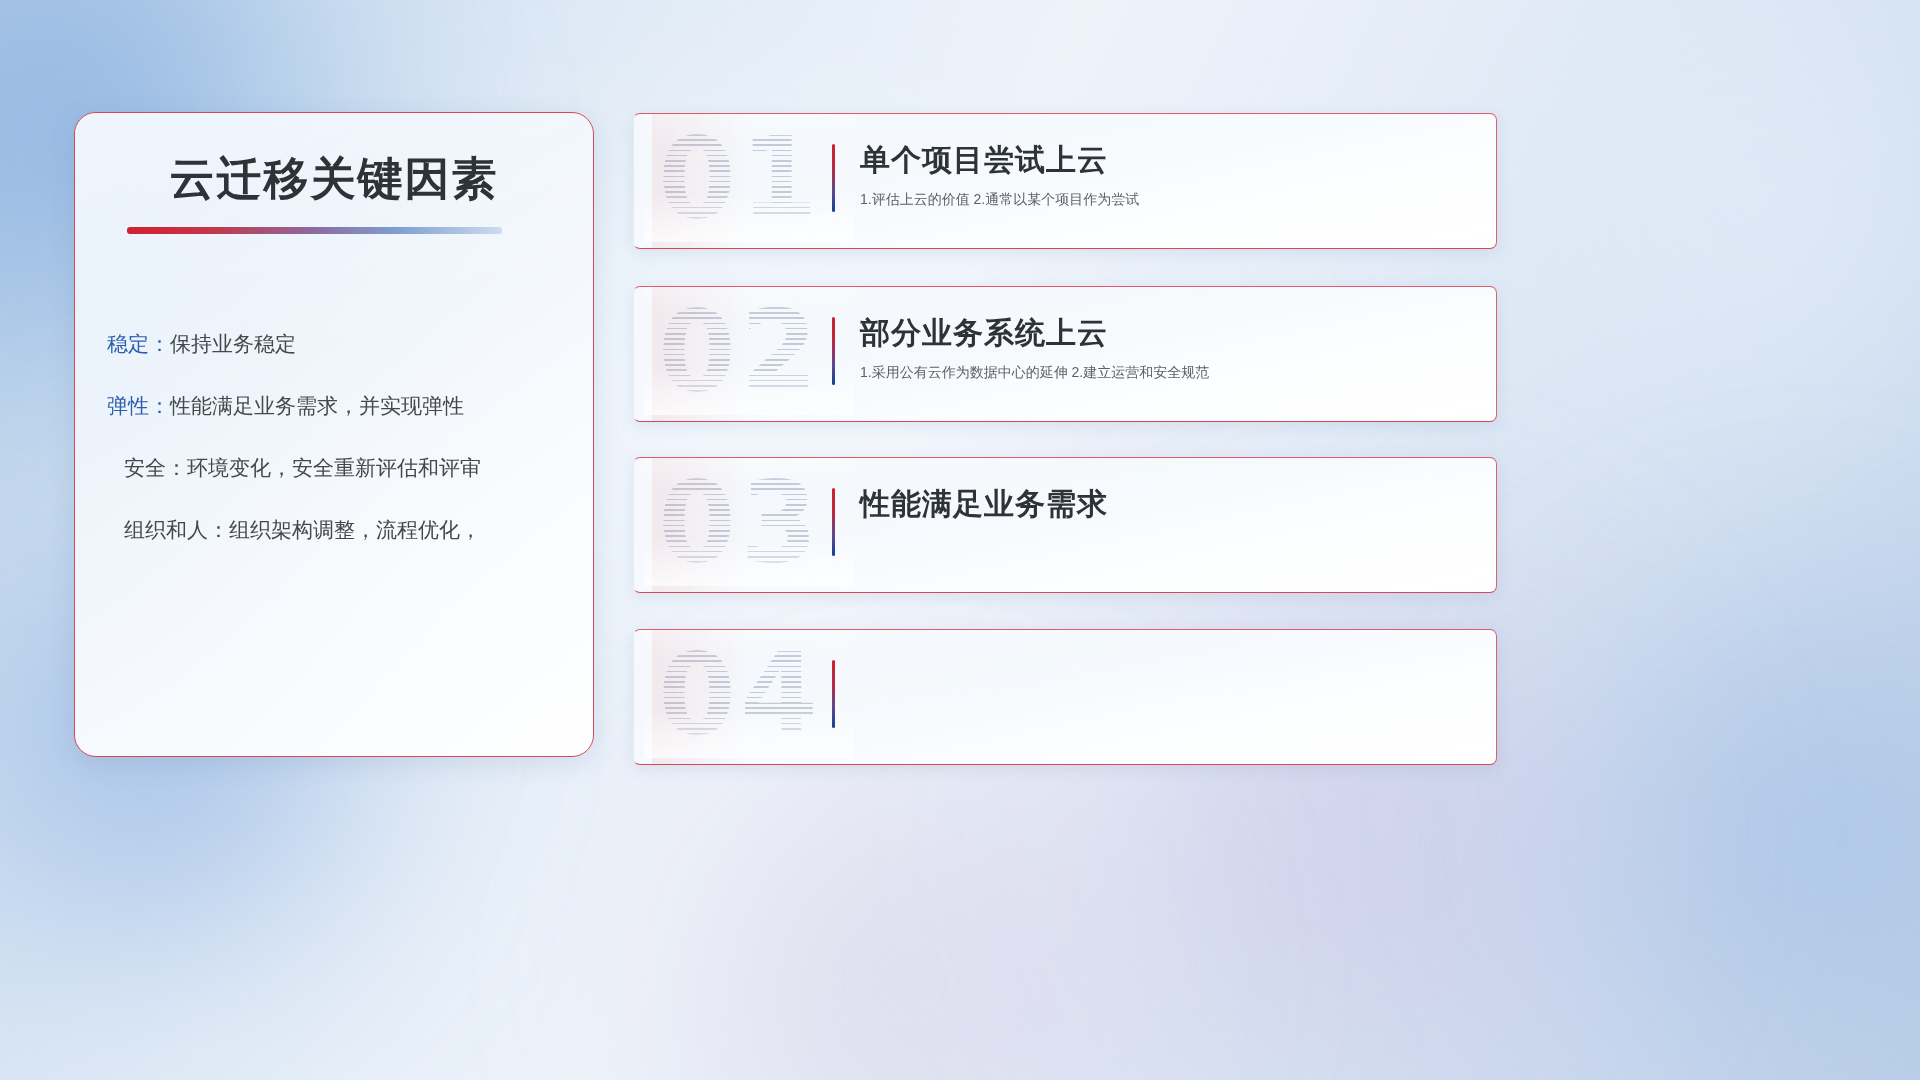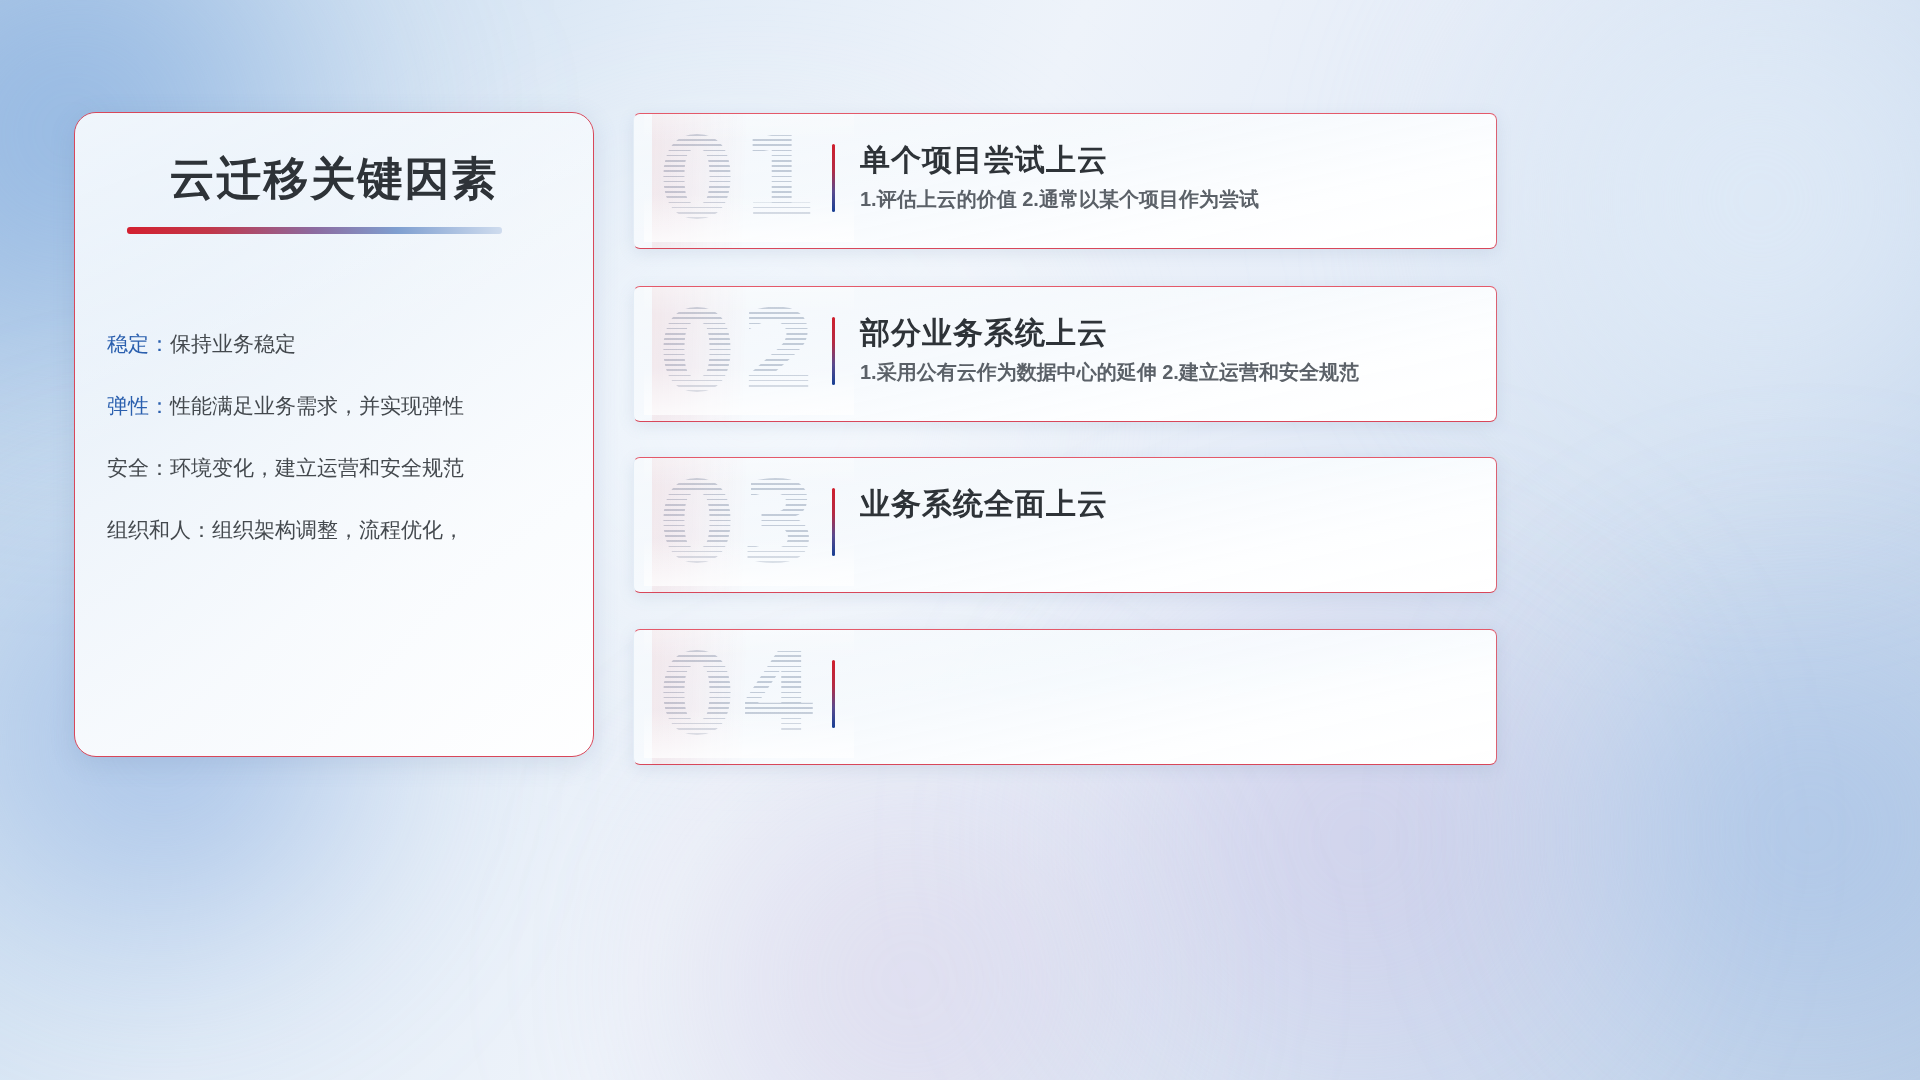--- a/index.html
+++ b/index.html
@@ -73,21 +73,21 @@
     background:linear-gradient(90deg,#d32030 0%, #c23749 22%, #8c6ba0 50%, #7f9fd0 72%, #cfdcee 100%);
   }
 
   .factor-list{
     position:absolute; left:32px; right:24px; top:200px;
   }
   .factor-row{
     font-size:21px; line-height:62px; color:#44494e; white-space:nowrap;
   }
   .factor-key{ color:#2a5fae; }
-  .factor-key.plain{ color:#44494e; }
+  .factor-key.plain{ color:#44494e;margin-left:17px; }
 
   
   .card{
     position:absolute; left:633px; width:864px; height:136px;
     background:linear-gradient(168deg,
         rgba(236,243,250,.96) 0%,
         rgba(245,249,253,.96) 40%,
         rgba(253,254,255,.99) 72%,
         #ffffff 100%);
     border-top:1.6px solid #e4596a;
@@ -142,21 +142,21 @@
     background:linear-gradient(180deg,#d01f2d 0%,#b52a43 38%,#5a4a8e 70%,#173f94 100%);
     border-radius:2px;
   }
 
   .card-body{ position:absolute; left:226px; top:24px; right:20px; }
   .card-title{
     font-size:30px; font-weight:bold; color:#2e3338; letter-spacing:1px;
     line-height:44px; white-space:nowrap;
   }
   .card-desc{
-    font-size:20px; color:#5b6168; line-height:34px; white-space:nowrap;font-weight:bold;
+    font-size:14px; color:#5b6168; line-height:34px; white-space:nowrap;
   }
 </style>
 </head>
 <body>
 
 <div id="bg">
   <div class="bg-base"></div>
   <div class="bg-blob blob-1"></div>
   <div class="bg-blob blob-2"></div>
   <div class="bg-blob blob-5"></div>
@@ -168,21 +168,21 @@
 
 <div id="stage">
 
   <div id="left-panel">
     <div class="sheen"></div>
     <div class="panel-title">云迁移关键因素</div>
     <div class="title-rule"></div>
     <div class="factor-list">
         <div class="factor-row"><span class="factor-key">稳定：</span><span>保持业务稳定</span></div>
         <div class="factor-row"><span class="factor-key">弹性：</span><span>性能满足业务需求，并实现弹性</span></div>
-        <div class="factor-row"><span class="factor-key plain">安全：</span><span>环境变化，建立运营和安全规范</span></div>
+        <div class="factor-row"><span class="factor-key plain">安全：</span><span>环境变化，安全重新评估和评审</span></div>
         <div class="factor-row"><span class="factor-key plain">组织和人：</span><span>组织架构调整，流程优化，</span></div>
       </div>
   </div>
 
   <div class="card" id="card-1">
     <div class="glass"></div>
     <div class="ghost-num">01</div>
     <div class="num-fade"></div>
     <div class="accent-bar"></div>
     <div class="card-body">
@@ -201,21 +201,21 @@
       <div class="card-desc">1.采用公有云作为数据中心的延伸   2.建立运营和安全规范</div>
     </div>
   </div>
 
   <div class="card" id="card-3">
     <div class="glass"></div>
     <div class="ghost-num">03</div>
     <div class="num-fade"></div>
     <div class="accent-bar"></div>
     <div class="card-body">
-      <div class="card-title">业务系统全面上云</div>
+      <div class="card-title">性能满足业务需求</div>
     </div>
   </div>
 
   <div class="card" id="card-4">
     <div class="glass"></div>
     <div class="ghost-num">04</div>
     <div class="num-fade"></div>
     <div class="accent-bar"></div>
   </div>
 

